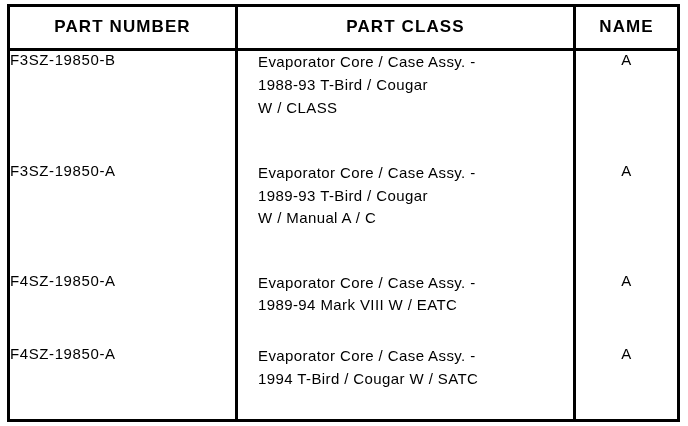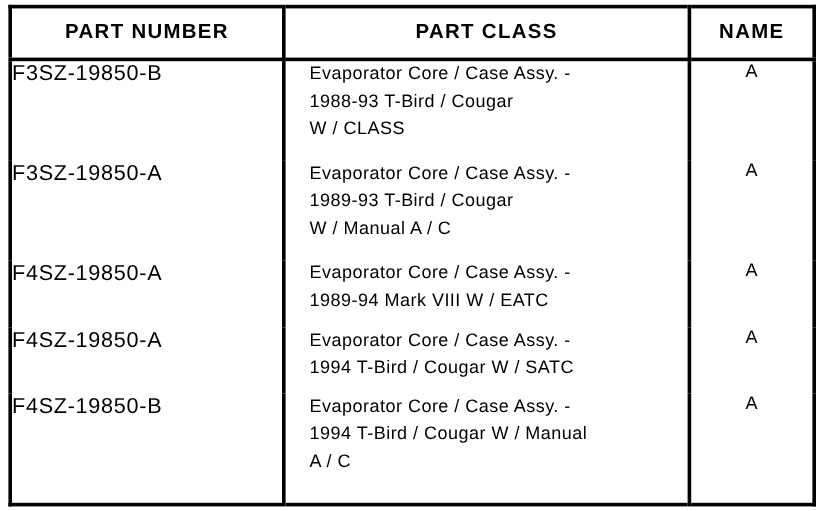--- a/index.html
+++ b/index.html
@@ -53,21 +53,21 @@
   .parts-table tbody td {
     border-right: 3px solid #000000;
     padding: 0;
     vertical-align: top;
   }
   .parts-table tbody td:last-child {
     border-right: none;
   }
 
   .cell-pn {
-    font-size: 18px;
+    font-size: 15px;
     letter-spacing: 0.6px;
     padding: 8px 0 0 14px;
     white-space: nowrap;
   }
   .cell-name {
     font-size: 15px;
     letter-spacing: 0.4px;
     padding: 8px 6px 0 12px;
     line-height: 1.52;
   }
@@ -131,24 +131,15 @@
         <td class="cell-class">A</td>
       </tr>
       <tr>
         <td class="cell-pn">F4SZ-19850-A</td>
         <td class="cell-name">
           <span class="ln">Evaporator Core / Case Assy. -</span>
           <span class="ln">1994 T-Bird / Cougar W / SATC</span>
         </td>
         <td class="cell-class">A</td>
       </tr>
-      <tr class="spacer-bottom">
-        <td class="cell-pn">F4SZ-19850-B</td>
-        <td class="cell-name">
-          <span class="ln">Evaporator Core / Case Assy. -</span>
-          <span class="ln">1994 T-Bird / Cougar W / Manual</span>
-          <span class="ln">A / C</span>
-        </td>
-        <td class="cell-class">A</td>
-      </tr>
     </tbody>
   </table>
 </div>
 
 </body></html>

